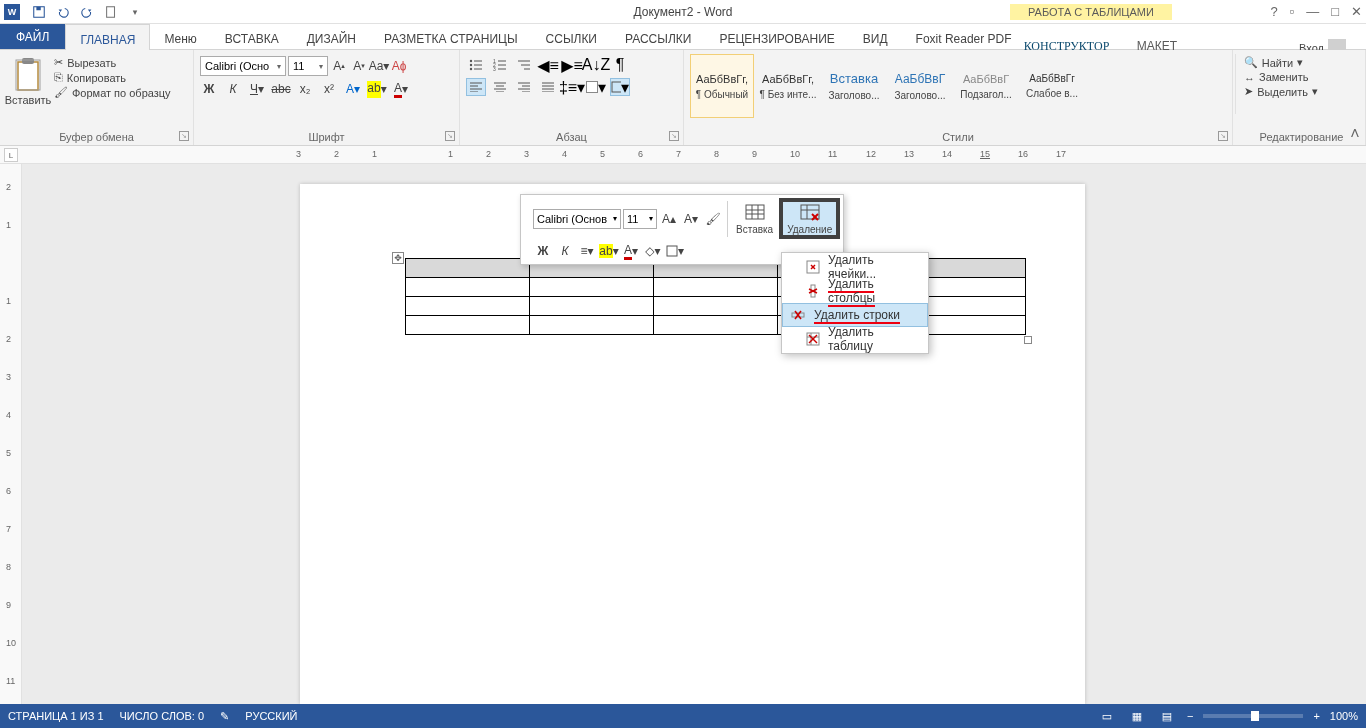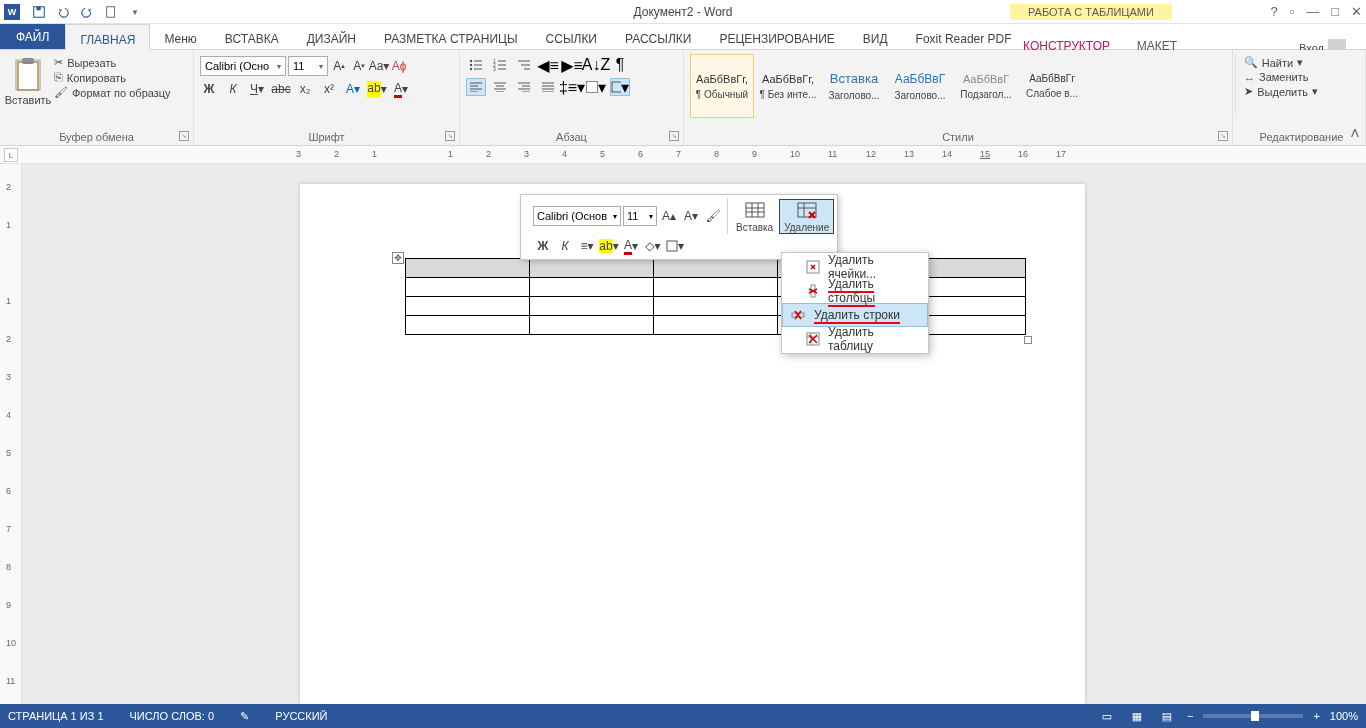--- a/index.html
+++ b/index.html
@@ -14,21 +14,21 @@
 .titlebar .table-tools { position: absolute; left: 1010px; background: #fff3a2; color: #5a5a5a; padding: 2px 18px; font-size: 11px; }
 .titlebar .win-controls { position: absolute; right: 4px; display: flex; gap: 12px; color: #666; align-items: center; }
 .titlebar .win-controls span { cursor: pointer; font-size: 13px; }
 .word-icon { width: 16px; height: 16px; background: #2b579a; color: #fff; font-size: 9px; font-weight: bold; display: flex; align-items: center; justify-content: center; margin: 0 4px; }
 
 
 .tabrow { height: 26px; display: flex; align-items: stretch; font-size: 12px; background: #fff; border-bottom: 1px solid #d4d4d4; }
 .tab { padding: 15px 14px; display: flex; align-items: center; color: #444; cursor: pointer; }
 .tab.file { background: #2b579a; color: #fff; padding: 0 16px; }
 .tab.active { background: #f3f3f3; border: 1px solid #d4d4d4; border-bottom: none; color: #2b579a; }
-.tab.tool1 { position: absolute; left: 1010px; width: 113px; justify-content: center; color: #be185d; }
+.tab.tool1 { position: absolute; left: 1010px; width: 113px; justify-content: center; color: #0c4a6e; font-family: Liberation Serif, serif; }
 .tab.tool2 { position: absolute; left: 1125px; width: 64px; justify-content: center; color: #5a5a5a; }
 .tab.login { position: absolute; right: 6px; color: #444; font-size: 11px; display: flex; align-items: center; gap: 4px; }
 .avatar { width: 18px; height: 18px; background: #d0d0d0; }
 
 
 .ribbon { height: 96px; background: #f3f3f3; border-bottom: 1px solid #d4d4d4; display: flex; position: relative; }
 .group { border-right: 1px solid #e1e1e1; padding: 2px 6px 0; display: flex; flex-direction: column; position: relative; }
 .group-label { position: absolute; bottom: 2px; left: 0; right: 0; text-align: center; font-size: 11px; color: #666; }
 .group-dialoglauncher { position: absolute; bottom: 4px; right: 4px; width: 10px; height: 10px; border: 1px solid #999; font-size: 7px; color: #999; display: flex; align-items: center; justify-content: center; }
 
@@ -82,32 +82,32 @@
 .resize-handle { position: absolute; left: 1024px; top: 172px; width: 8px; height: 8px; border: 1px solid #888; background: #fff; }
 
 
 .mini-toolbar { position: absolute; left: 520px; top: 30px; background: #fff; border: 1px solid #c6c6c6; box-shadow: 2px 2px 6px rgba(0,0,0,.2); padding: 2px; }
 .mini-row { display: flex; gap: 2px; align-items: center; padding: 1px; margin-left: 9px; }
 .mini-combo { height: 20px; border: 1px solid #ababab; background: #fff; font-size: 11px; padding: 0 3px; display: flex; align-items: center; }
 .mini-btn { width: 20px; height: 20px; display: flex; align-items: center; justify-content: center; cursor: pointer; font-size: 12px; color: #444; }
 .mini-split { display: flex; flex-direction: column; align-items: center; padding: 0 4px; cursor: pointer; }
 .mini-split-icon { width: 22px; height: 22px; display: flex; align-items: center; justify-content: center; }
 .mini-split-label { font-size: 10px; color: #444; }
-.mini-split.active { background: #cde6f7; border: 1px solid #404040; }
+.mini-split.active { background: #cde6f7; border: 4px solid #404040; }
 .mini-sep { width: 1px; height: 36px; background: #d0d0d0; margin: 0 2px; }
 
 
 .ctx-menu { position: absolute; left: 781px; top: 88px; width: 148px; background: #fff; border: 1px solid #c6c6c6; box-shadow: 2px 2px 8px rgba(0,0,0,.25); padding: 2px 0; font-size: 12px; }
 .ctx-item { height: 24px; display: flex; align-items: center; gap: 8px; padding: 0 24px; cursor: pointer; color: #333; }
 .ctx-item:hover, .ctx-item.hover { background: #cde6f7; border: 1px solid #92c0e0; padding: 8px 7px; }
 .ctx-icon { width: 16px; height: 16px; display: flex; align-items: center; justify-content: center; }
 .underline-red { border-bottom: 2px solid #e01; }
 
 
-.statusbar { position: absolute; bottom: 0; left: 0; right: 0; height: 24px; background: #2b579a; color: #fff; display: flex; align-items: center; font-size: 11px; padding: 0 8px; gap: 26px; }
+.statusbar { position: absolute; bottom: 0; left: 0; right: 0; height: 24px; background: #2b579a; color: #fff; display: flex; align-items: center; font-size: 11px; padding: 0 8px; gap: 16px; }
 .statusbar .right { position: absolute; right: 8px; display: flex; align-items: center; gap: 10px; }
 .zoom-slider { width: 100px; height: 4px; background: #5a7cb0; position: relative; }
 .zoom-thumb { position: absolute; left: 48px; top: -3px; width: 8px; height: 10px; background: #fff; }
 .view-btn { width: 20px; height: 16px; display: flex; align-items: center; justify-content: center; cursor: pointer; }
 
 svg { pointer-events: none; }
 .sep { width: 1px; height: 60px; background: #e1e1e1; margin: 4px 2px; }
 .collapse-ribbon { position: absolute; right: 4px; bottom: 4px; width: 14px; height: 14px; color: #666; cursor: pointer; display:flex; align-items:center; justify-content:center; }
 </style>
 </head>

